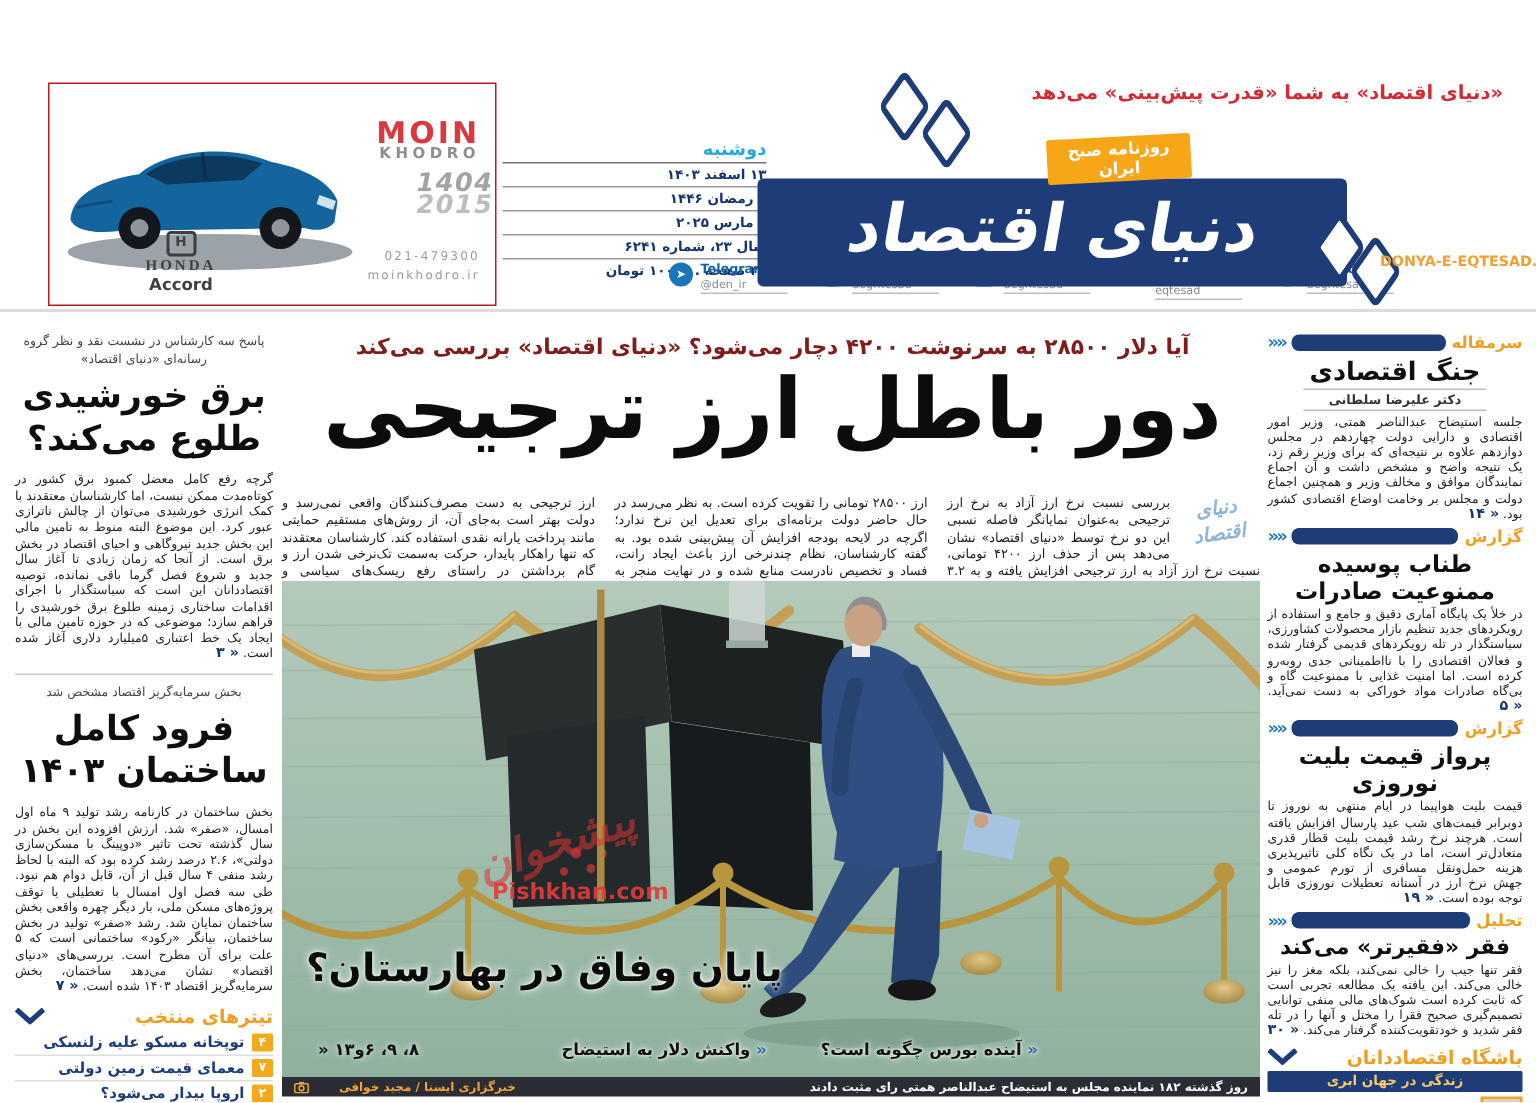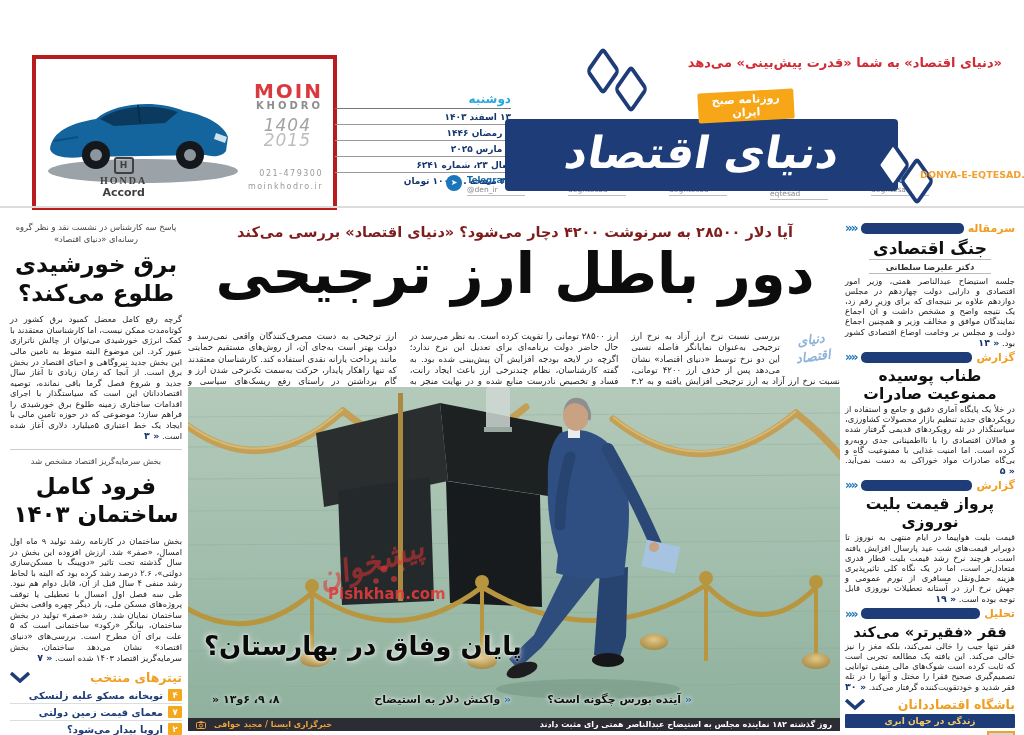--- a/index.html
+++ b/index.html
@@ -1,24 +1,24 @@
 <!DOCTYPE html>
 <html lang="fa"><head>
 <meta charset="utf-8">
 <style>
   html,body{margin:0;padding:0;background:#fff;}
   .page{position:relative;width:1024px;height:735px;background:#fff;overflow:hidden;
         font-family:"DejaVu Sans",sans-serif;direction:rtl;}
 
   
-  .ad-box{position:absolute;left:32px;top:55px;width:297px;height:147px;border:4px solid #b91c1c;background:#fff;direction:ltr;}
+  .ad-box{position:absolute;left:32px;top:55px;width:297px;height:147px;border:1px solid #b91c1c;background:#fff;direction:ltr;}
   .ad-car{position:absolute;left:2px;top:12px;}
   .ad-brand{position:absolute;right:10px;top:20px;color:#d93a3f;font-size:20px;font-weight:bold;letter-spacing:2px;}
   .ad-sub{position:absolute;right:10px;top:41px;color:#8e8e8e;font-size:10px;font-weight:bold;letter-spacing:3px;}
-  .ad-years{position:absolute;right:22px;top:58px;text-align:left;font-style:italic;font-weight:normal;line-height:1;}
+  .ad-years{position:absolute;right:1px;top:58px;text-align:left;font-style:italic;font-weight:bold;line-height:1;}
   .ad-year-fa{color:#a3a3a3;font-size:17px;letter-spacing:1px;}
   .ad-year-en{color:#bdbdbd;font-size:17px;margin-top:-2px;letter-spacing:1px;}
   .ad-contact{position:absolute;right:10px;bottom:12px;text-align:right;color:#9a9a9a;font-size:8px;letter-spacing:1.5px;line-height:1.6;}
   .ad-honda{position:absolute;left:64px;bottom:7px;text-align:center;color:#3f3f3f;}
   .h-box{display:block;margin:0 auto 1px;width:16px;height:13px;border:2px solid #3f3f3f;border-radius:3px;font-size:9px;font-weight:bold;line-height:13px;}
   .h-name{font-family:"Liberation Serif",serif;font-size:10px;font-weight:bold;letter-spacing:2px;}
   .h-model{font-size:11px;font-weight:bold;}
 
   .tagline{position:absolute;right:22px;top:55px;color:#d12b35;font-size:13px;font-weight:bold;}
   .badge{position:absolute;left:698px;top:91px;width:88px;background:#f6a616;color:#fff;font-size:11px;font-weight:bold;
@@ -68,21 +68,21 @@
          text-shadow:0 0 5px rgba(255,255,255,.95),0 0 2px rgba(255,255,255,.95);}
   .cap-b2{position:absolute;right:148px;top:306px;display:flex;gap:36px;font-size:11px;font-weight:bold;color:#101010;white-space:nowrap;
          text-shadow:0 0 5px rgba(255,255,255,.95),0 0 2px rgba(255,255,255,.95);}
   .marker{color:#1f63ae;font-weight:900;}
   .marker::before{content:"« ";}
   .cap-pages{position:absolute;left:24px;top:306px;font-size:11px;font-weight:bold;color:#101010;white-space:nowrap;
          text-shadow:0 0 5px rgba(255,255,255,.95);}
   .photo-bar{position:absolute;left:188px;top:718px;width:652px;height:13px;background:#2c2c34;display:flex;
          justify-content:space-between;align-items:center;padding:0 8px;box-sizing:border-box;}
   .bar-main{color:#fff;font-size:8px;font-weight:bold;}
-  .bar-credit{color:#eda43c;font-size:8px;font-weight:bold;display:flex;align-items:center;gap:8px;}
+  .bar-credit{color:#eda43c;font-size:8px;font-weight:bold;display:flex;align-items:center;gap:20px;}
 
   
   .sidebar{position:absolute;left:845px;top:219px;width:170px;}
   .cat-row{display:flex;align-items:center;gap:4px;height:14px;margin:2px 0 1px;}
   .cat-label{color:#ef9e20;font-size:11px;font-weight:bold;white-space:nowrap;}
   .cat-bar{flex:1;height:11px;background:#1e3c78;border-radius:5px;}
   .chevrons{color:#1b75bb;font-size:12px;font-weight:900;letter-spacing:-2px;line-height:1;}
   .chevrons::before{content:"««";}
   .sec-title{text-align:center;font-size:15.5px;font-weight:900;color:#101010;margin:3px 0 1px;}
   .sec-author{width:72%;margin:0 auto 2px;text-align:center;font-size:8.5px;font-weight:bold;color:#333;

